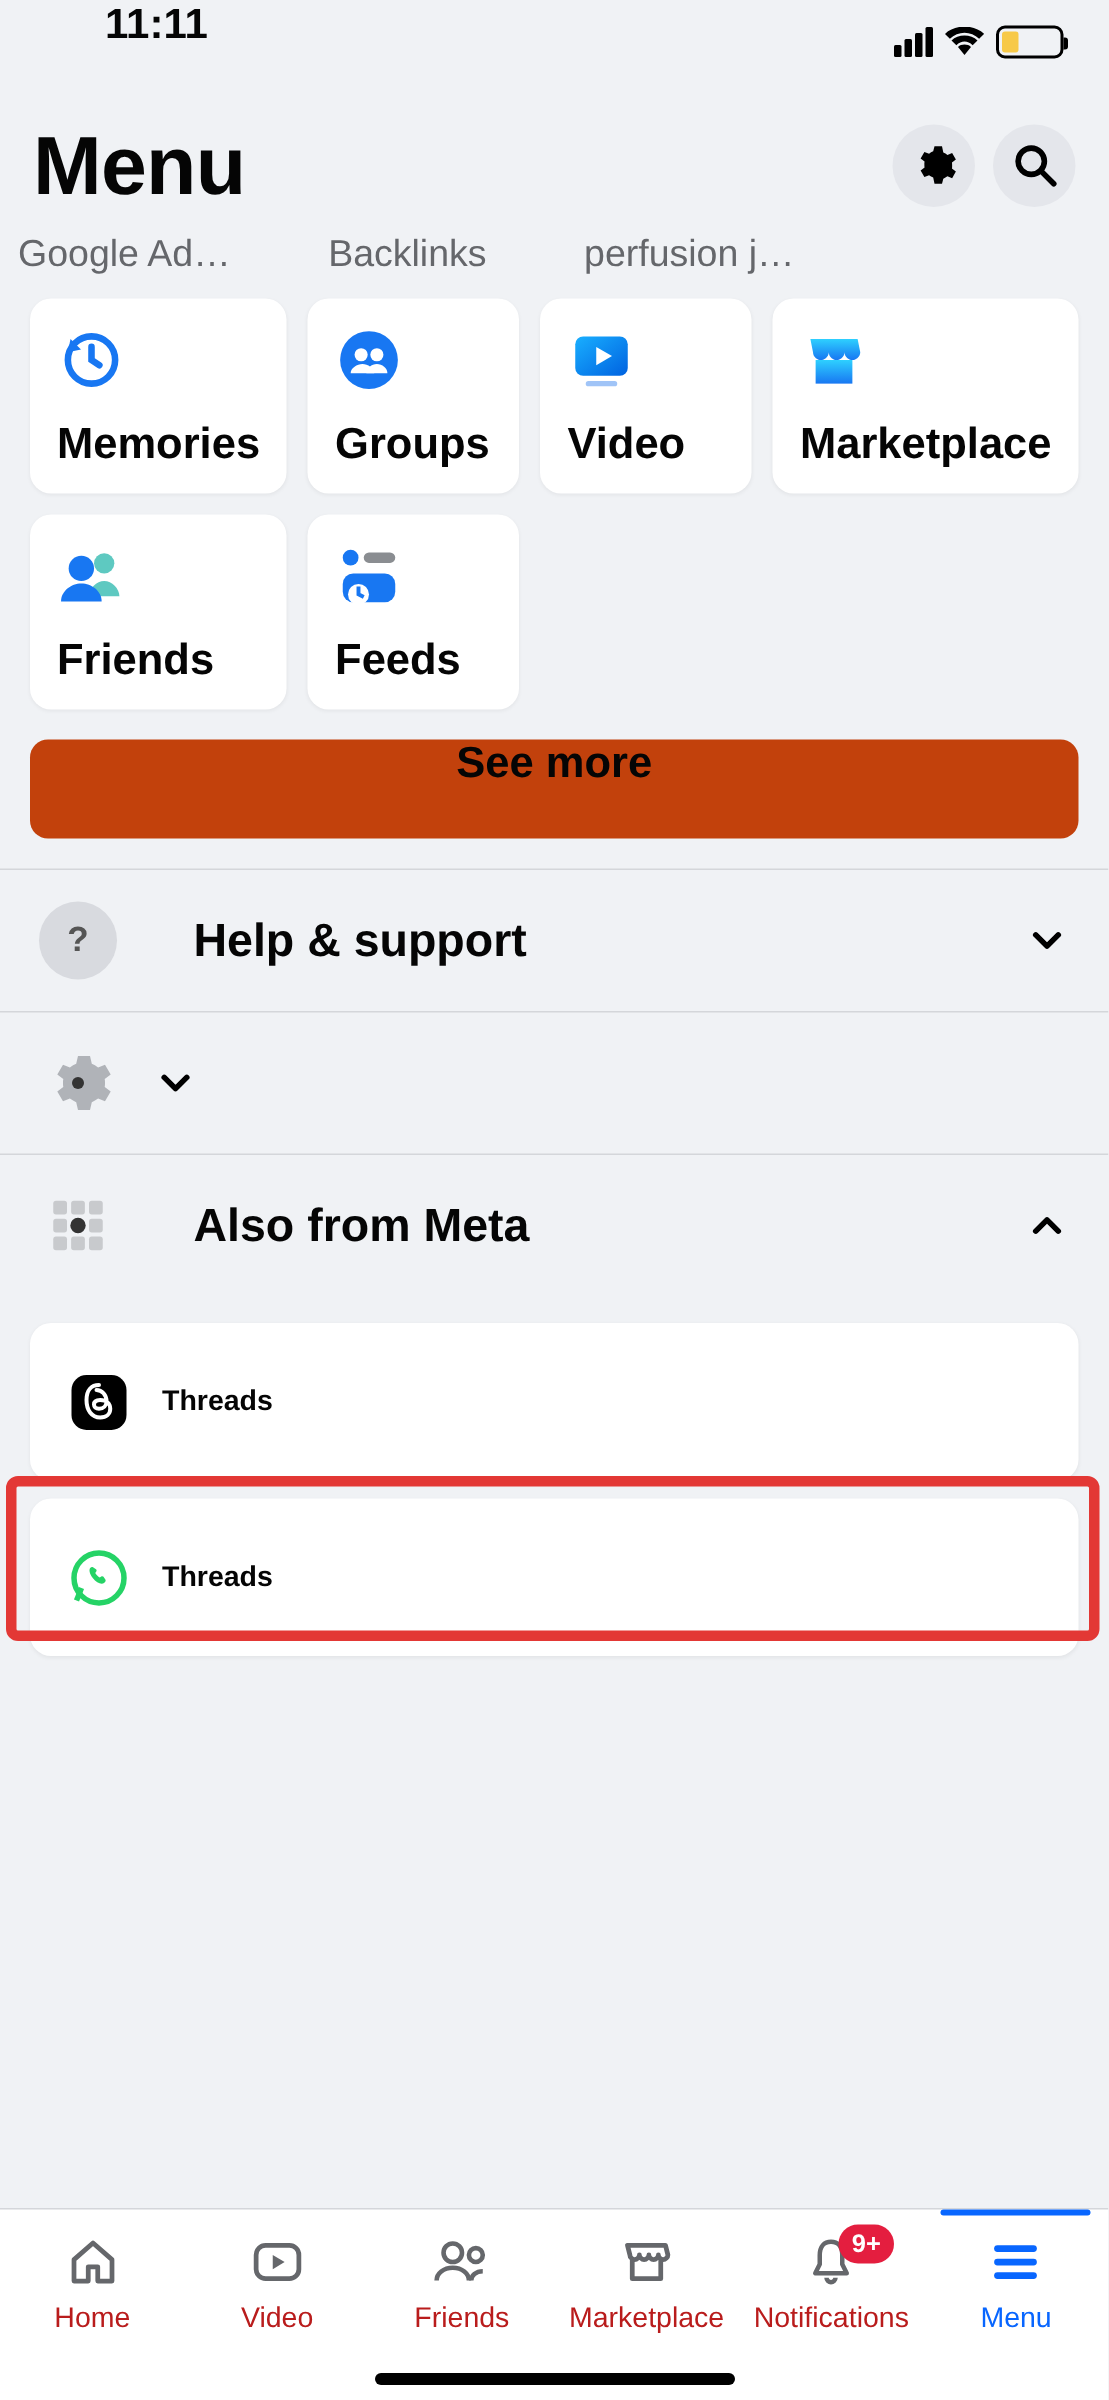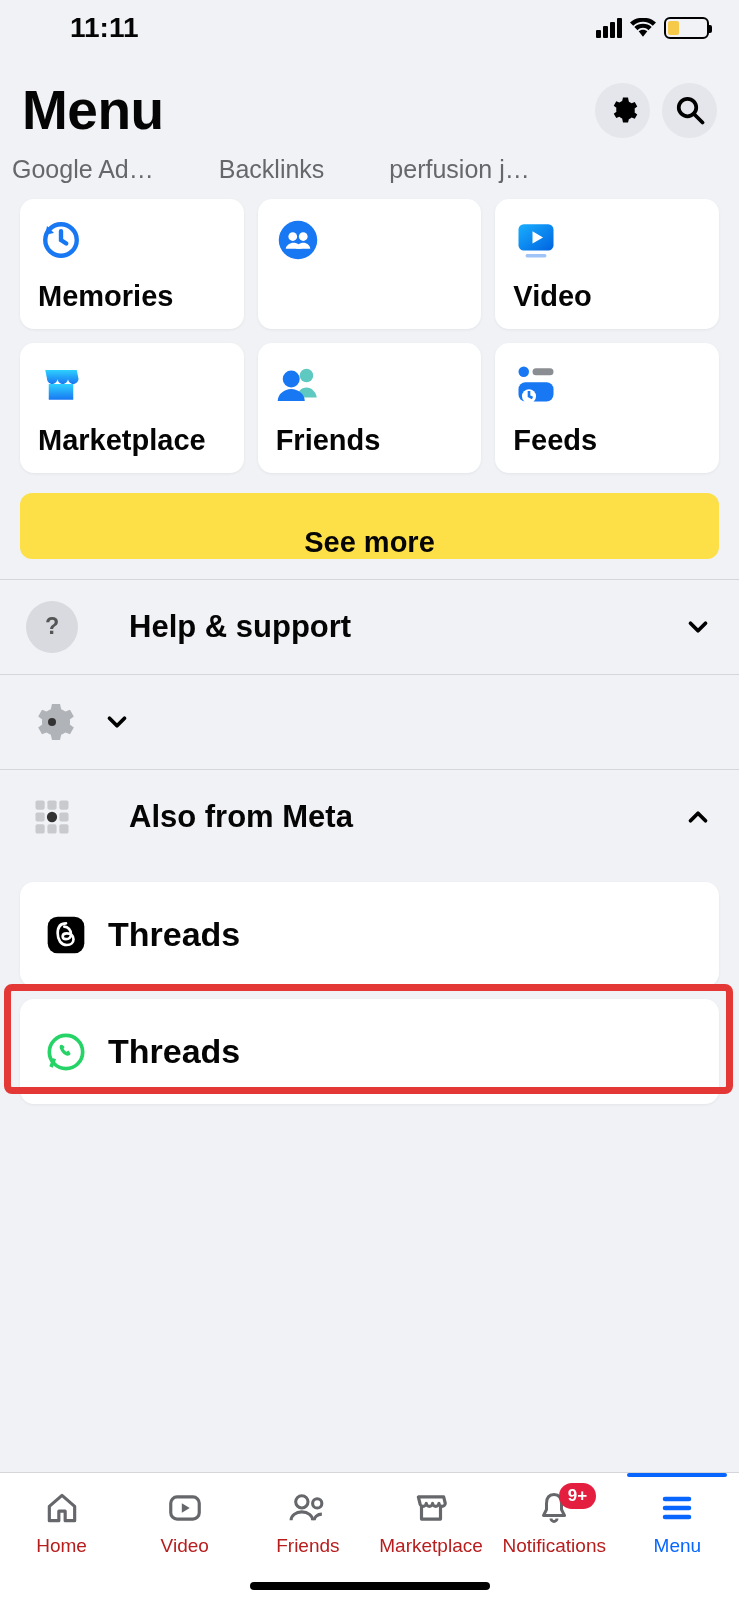--- a/index.html
+++ b/index.html
@@ -9,21 +9,20 @@
     background: #f0f2f5;
     font-family: -apple-system, Helvetica, Arial, sans-serif;
     color: #050505;
     position: relative;
     overflow: hidden;
   }
   
   .status-bar {
     height: 55px;
     display: flex;
-    align-items: center;
     justify-content: space-between;
     padding: 0 30px 0 70px;
     font-weight: 700;
     font-size: 28px;
   }
   .status-right { display: flex; align-items: center; gap: 8px; }
   .bars { display: flex; align-items: flex-end; gap: 2px; }
   .bars span { width:5px; background:#000; display:inline-block; border-radius:1px;}
   .wifi-icon { width:26px; height:20px; }
   .battery {
@@ -47,34 +46,34 @@
     width:55px; height:55px; border-radius:50%; background:#e4e6eb;
     display:flex; align-items:center; justify-content:center; cursor:pointer;
   }
   
   .shortcuts-strip {
     display:flex; gap:65px; padding: 0 12px; color:#65676b; font-size:25px;
     height:30px; overflow:hidden; white-space:nowrap;
   }
   
   .tiles {
-    display:grid; grid-template-columns:1fr 1fr 1fr; gap:14px;
+    display:grid; grid-template-columns:1fr 1fr 1fr 1fr; gap:14px;
     padding:14px 20px;
   }
   .tile {
     background:#fff; border-radius:14px; padding:18px 18px 16px 18px;
     box-shadow:0 1px 3px rgba(0,0,0,0.06); cursor:pointer;
     display:flex; flex-direction:column; gap:18px; height:130px;
   }
   .tile-icon { width:45px; height:45px; display:flex; align-items:center; justify-content:center; }
   .tile-label { font-size:29px; font-weight:600; }
   
   .see-more {
-    margin:6px 20px 20px 20px; background:#fde047; border-radius:12px;
-    height:66px; display:flex; align-items:flex-end; justify-content:center;
+    margin:6px 20px 20px 20px; background:#c2410c; border-radius:12px;
+    height:66px; display:flex; align-items:flex-start; justify-content:center;
     font-size:29px; font-weight:600; cursor:pointer;
   }
   .divider { height:1px; background:#d4d6da; }
   
   .section-row {
     display:flex; align-items:center; gap:24px; padding:22px 26px;
     cursor:pointer; position:relative; height:94px;
   }
   .section-icon {
     width:52px; height:52px; border-radius:50%; background:#d8dadf;
@@ -85,21 +84,21 @@
   .highlight-box {
     position:absolute; left:4px; top:984px; width:729px; height:110px;
     border:7px solid #e33835; border-radius:8px; pointer-events:none;
   }
   
   .meta-card {
     background:#fff; margin:12px 20px; border-radius:14px;
     box-shadow:0 1px 3px rgba(0,0,0,0.06); padding:26px;
     display:flex; align-items:center; gap:22px; cursor:pointer; height:105px;
   }
-  .meta-card .app-name { font-size:34px; font-weight:600; }
+  .meta-card .app-name { font-size:19px; font-weight:600; }
   .meta-section { padding-top:6px; }
   
   .tab-bar {
     position:absolute; bottom:0; left:0; right:0; background:#fff;
     border-top:1px solid #d4d6da; height:128px;
     display:flex; justify-content:space-around; align-items:flex-start;
     padding-top:14px;
   }
   .tab {
     display:flex; flex-direction:column; align-items:center; gap:6px;
@@ -181,20 +180,21 @@
   <div class="tile">
     <div class="tile-icon">
       <svg width="42" height="42" viewBox="0 0 24 24">
           <circle cx="12" cy="12" r="11" fill="#1877f2"></circle>
           <circle cx="9" cy="10" r="2.5" fill="#fff"></circle>
           <circle cx="15" cy="10" r="2.5" fill="#fff"></circle>
           <path d="M5 17c0-2 2.5-3.5 4.5-3.5S14 15 14 17" fill="#fff"></path>
           <path d="M11 17c0-2 2-3.5 4-3.5S19 15 19 17" fill="#fff"></path>
         </svg>
     </div>
+    <span class="tile-label">Groups</span>
   </div>
   <div class="tile">
     <div class="tile-icon">
       <svg width="42" height="42" viewBox="0 0 24 24">
           <defs>
             <linearGradient id="g2" x1="0" y1="0" x2="1" y2="1">
               <stop offset="0" stop-color="#19afff"></stop>
               <stop offset="1" stop-color="#0062e0"></stop>
             </linearGradient>
           </defs>

